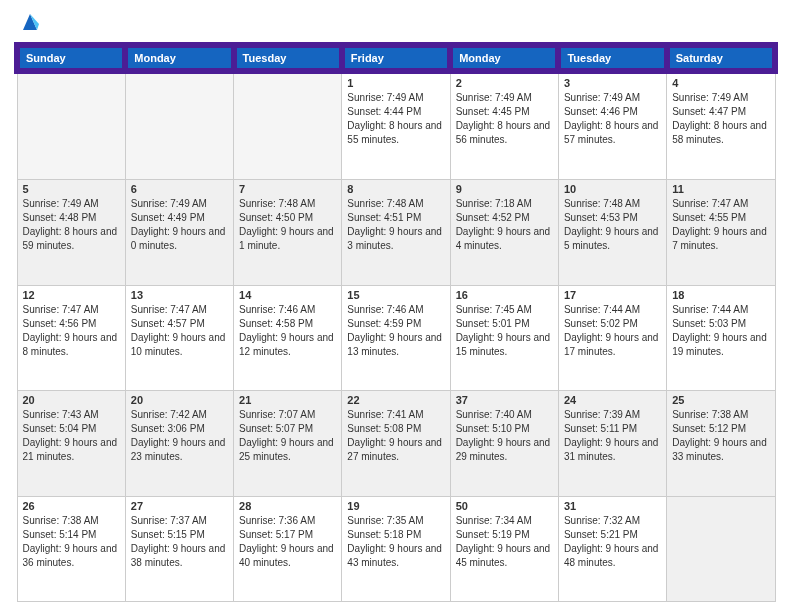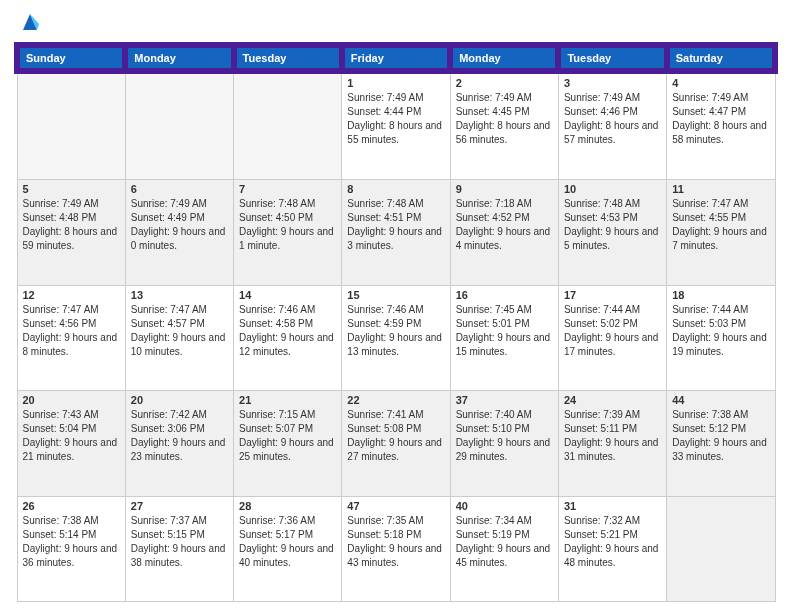--- a/index.html
+++ b/index.html
@@ -285,21 +285,21 @@
           </td>
           <td class="shaded">
             <span class="day-num">20</span>
             <div class="day-info">Sunrise: 7:42 AM
 Sunset: 3:06 PM
 Daylight: 9 hours
 and 23 minutes.</div>
           </td>
           <td class="shaded">
             <span class="day-num">21</span>
-            <div class="day-info">Sunrise: 7:15 AM
+            <div class="day-info">Sunrise: 7:07 AM
 Sunset: 5:07 PM
 Daylight: 9 hours
 and 25 minutes.</div>
           </td>
           <td class="shaded">
             <span class="day-num">22</span>
             <div class="day-info">Sunrise: 7:41 AM
 Sunset: 5:08 PM
 Daylight: 9 hours
 and 27 minutes.</div>
@@ -312,21 +312,21 @@
 and 29 minutes.</div>
           </td>
           <td class="shaded">
             <span class="day-num">24</span>
             <div class="day-info">Sunrise: 7:39 AM
 Sunset: 5:11 PM
 Daylight: 9 hours
 and 31 minutes.</div>
           </td>
           <td class="shaded">
-            <span class="day-num">44</span>
+            <span class="day-num">25</span>
             <div class="day-info">Sunrise: 7:38 AM
 Sunset: 5:12 PM
 Daylight: 9 hours
 and 33 minutes.</div>
           </td>
         </tr>
         <tr>
           <td>
             <span class="day-num">26</span>
             <div class="day-info">Sunrise: 7:38 AM
@@ -342,28 +342,28 @@
 and 38 minutes.</div>
           </td>
           <td>
             <span class="day-num">28</span>
             <div class="day-info">Sunrise: 7:36 AM
 Sunset: 5:17 PM
 Daylight: 9 hours
 and 40 minutes.</div>
           </td>
           <td>
-            <span class="day-num">47</span>
+            <span class="day-num">19</span>
             <div class="day-info">Sunrise: 7:35 AM
 Sunset: 5:18 PM
 Daylight: 9 hours
 and 43 minutes.</div>
           </td>
           <td>
-            <span class="day-num">40</span>
+            <span class="day-num">50</span>
             <div class="day-info">Sunrise: 7:34 AM
 Sunset: 5:19 PM
 Daylight: 9 hours
 and 45 minutes.</div>
           </td>
           <td>
             <span class="day-num">31</span>
             <div class="day-info">Sunrise: 7:32 AM
 Sunset: 5:21 PM
 Daylight: 9 hours

